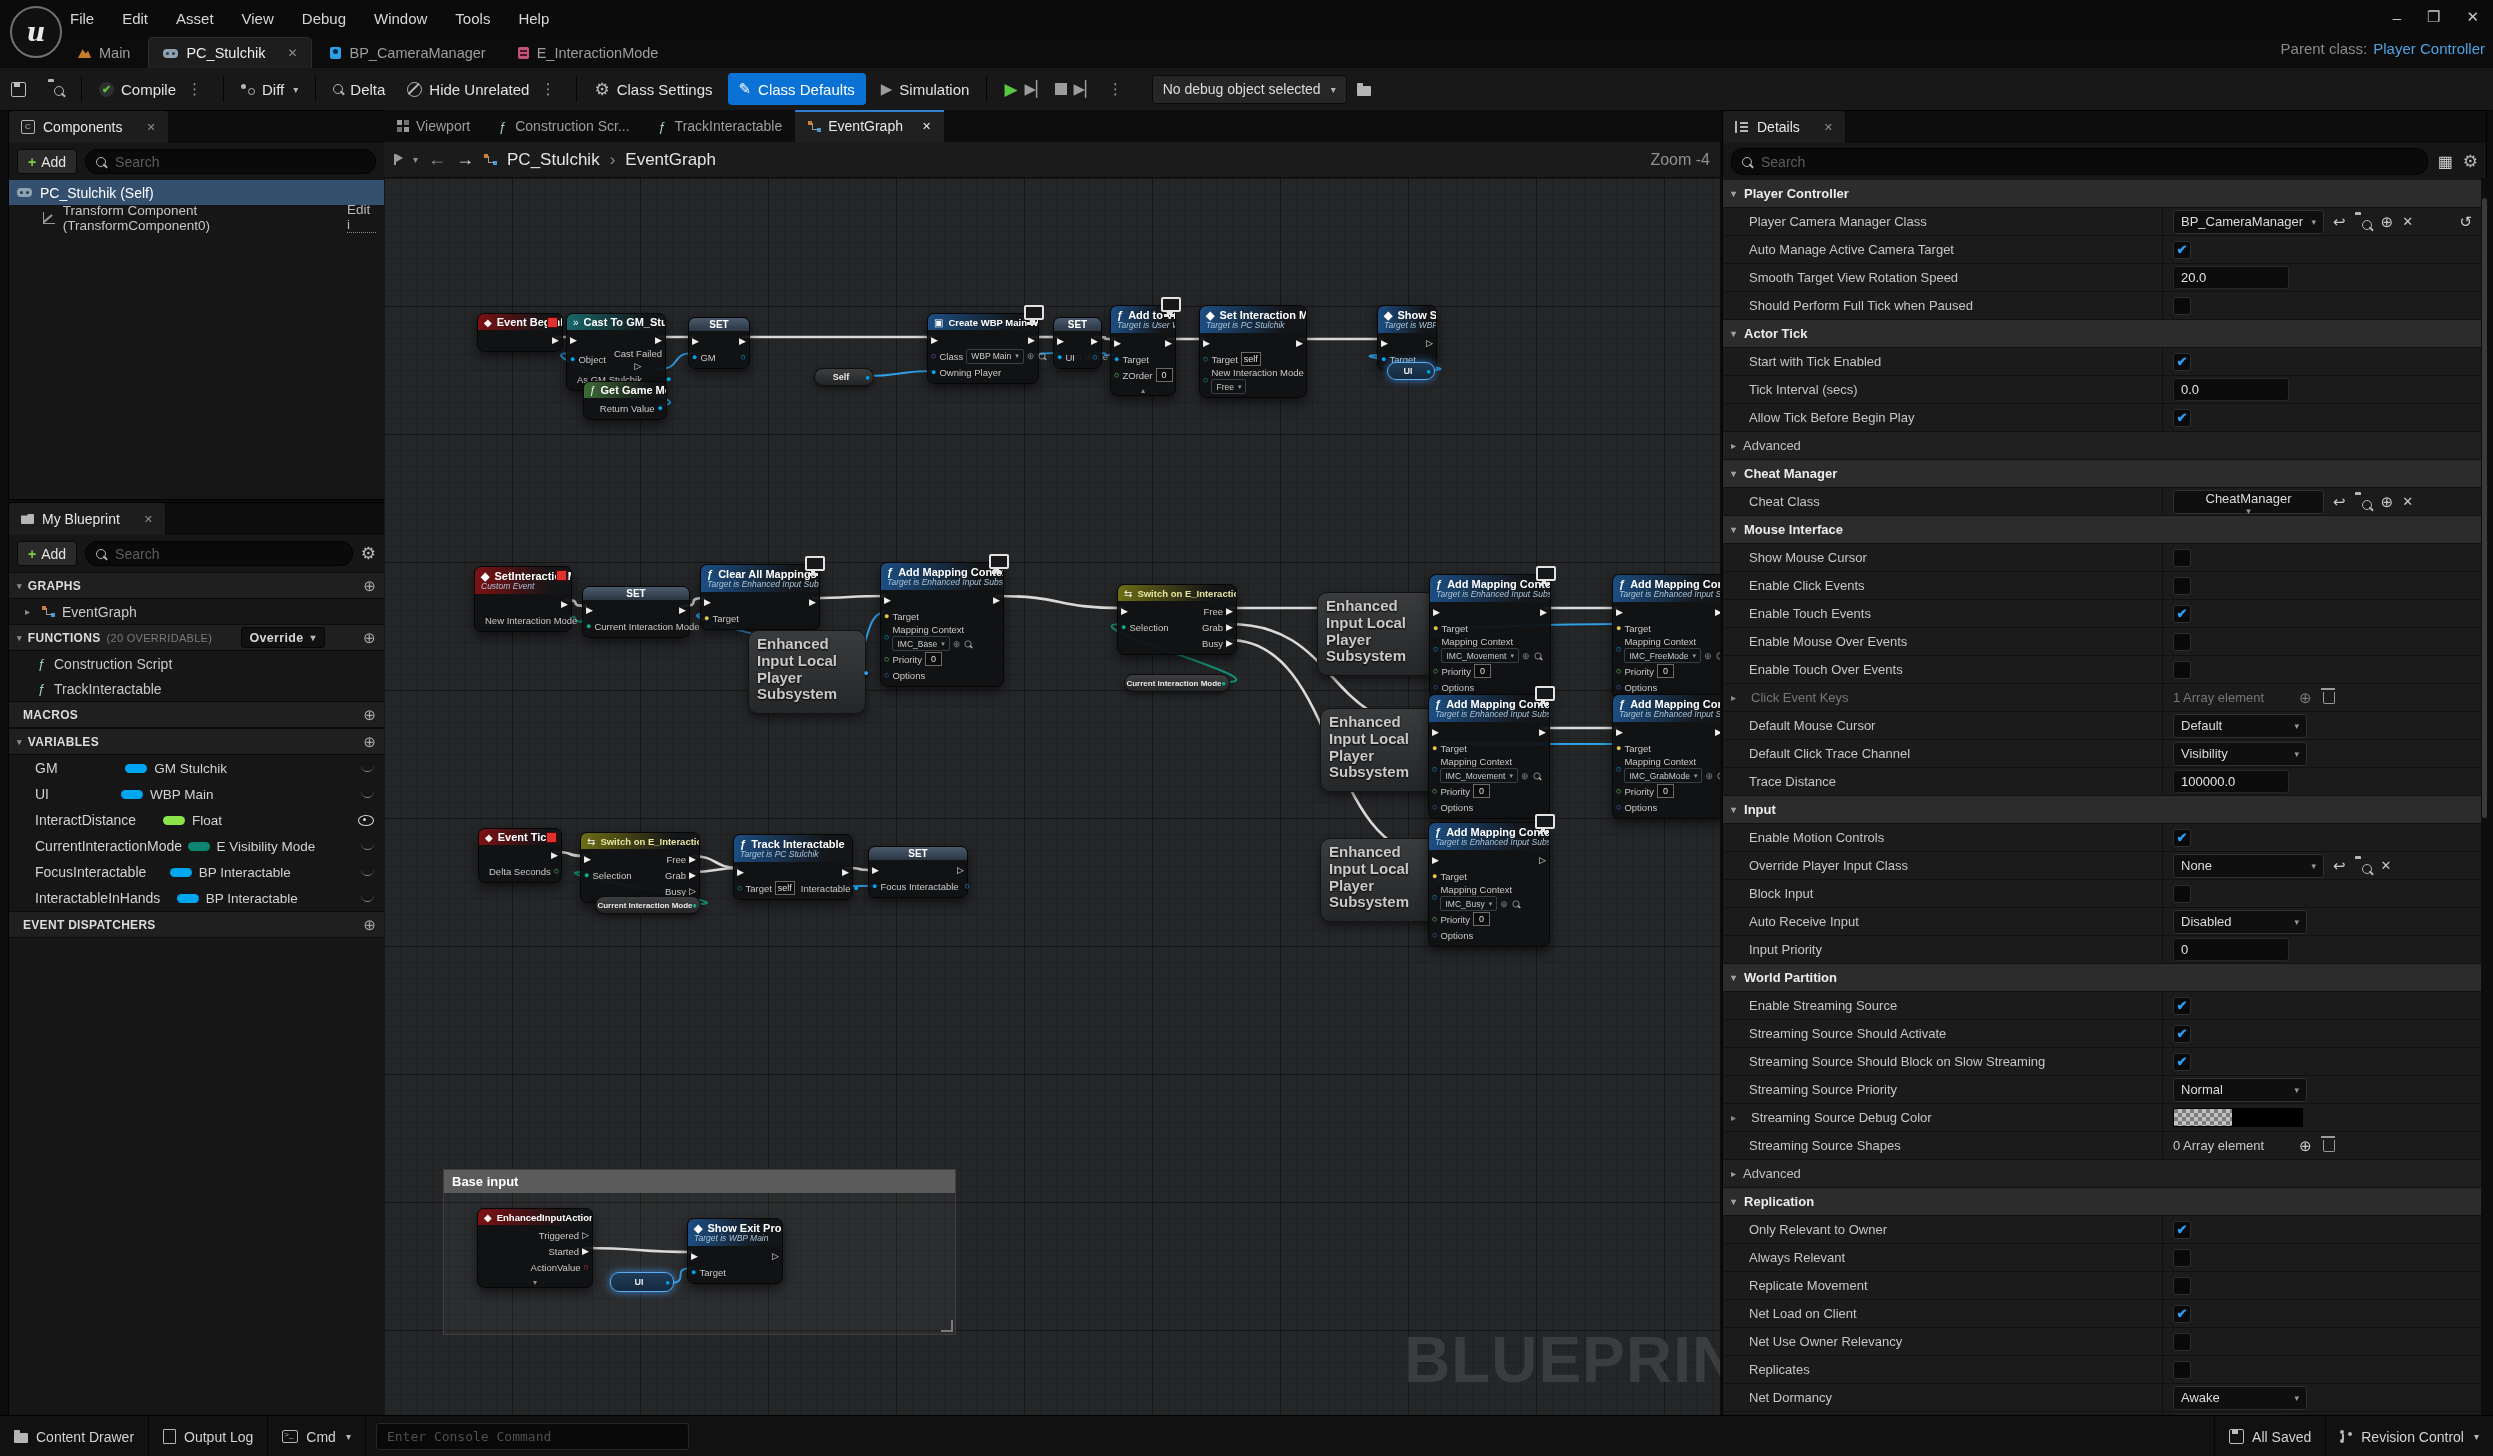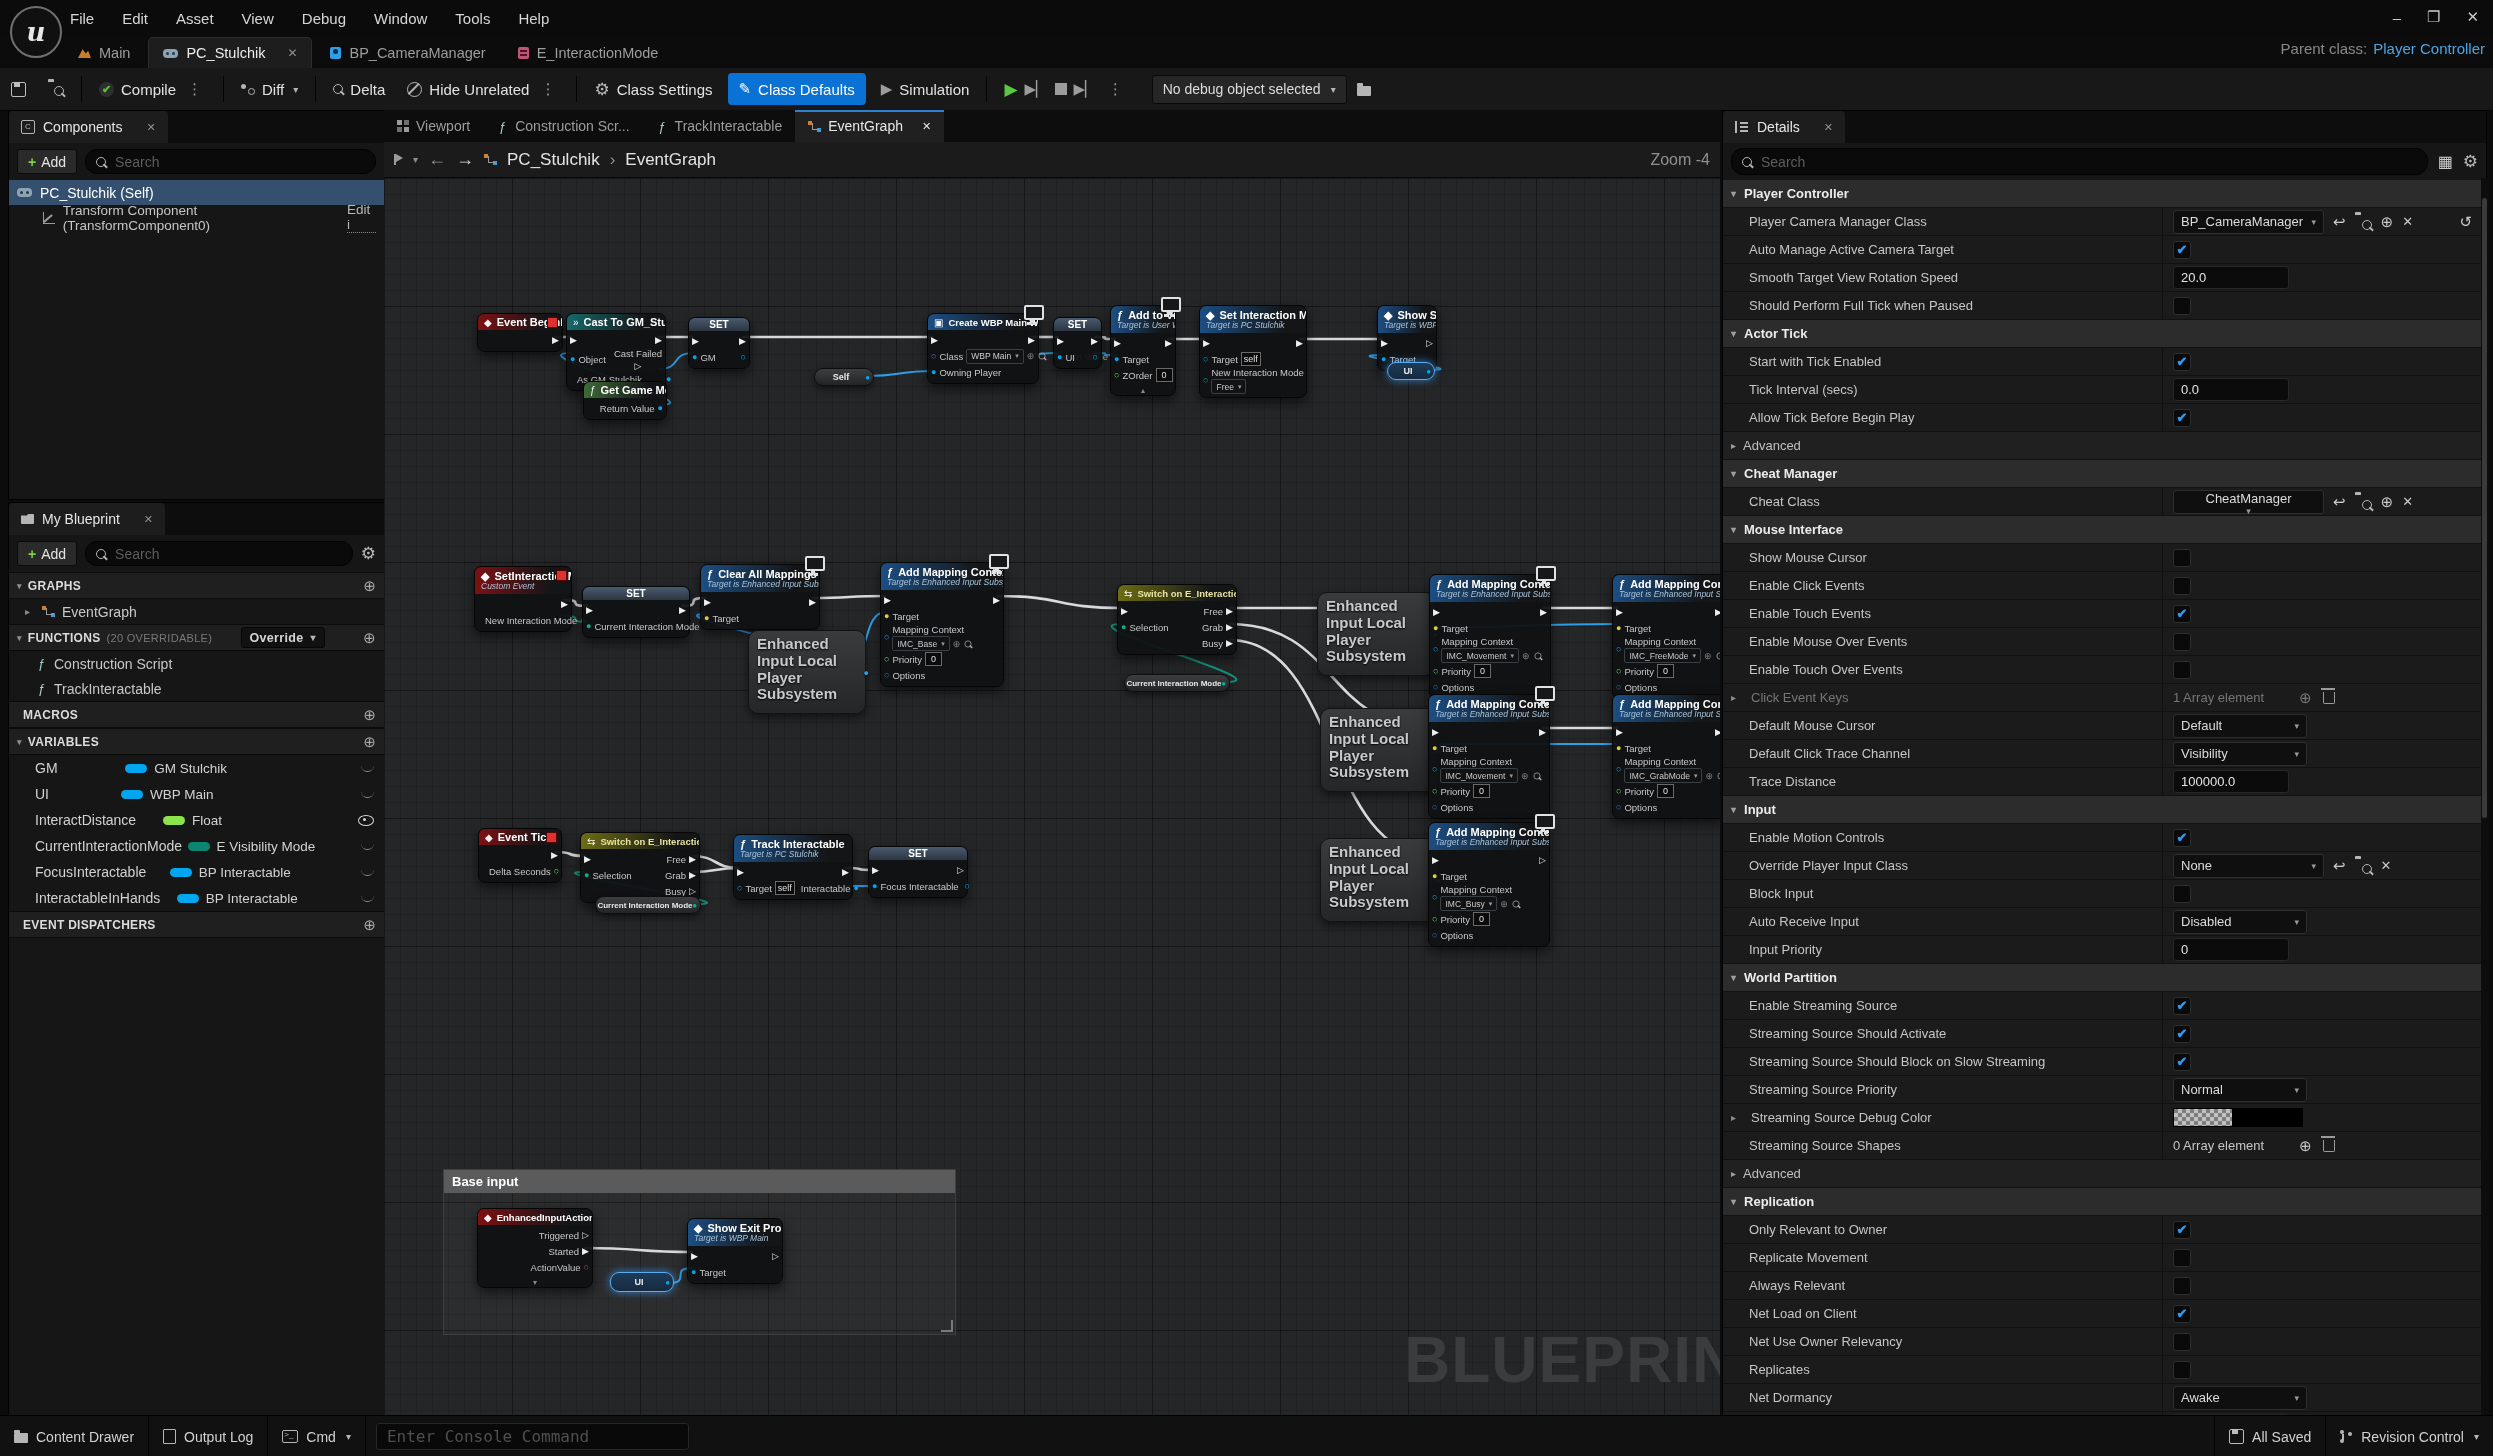--- a/index.html
+++ b/index.html
@@ -156,21 +156,21 @@
   .swatch{width:128px;height:17px;border:1px solid #000;display:flex;}
   .swatch .l{flex:1;background:repeating-conic-gradient(#c2c2c2 0 25%,#7d7d7d 0 50%) 0 0/8px 8px;}
   .swatch .r{flex:1.2;background:#000;}
   .dscrollbar{position:absolute;right:2px;top:178px;width:7px;height:1237px;background:#0d0d0d;}
   .dscrollbar .thumb{position:absolute;left:1px;right:1px;top:0;height:620px;background:#3a3a3a;border-radius:3px;}
   
   .statusbar{position:absolute;left:0;top:1415px;width:100%;height:41px;background:#111;border-top:1px solid #000;display:flex;align-items:center;font-size:14px;color:#d2d2d2;}
   .sbtn{display:flex;align-items:center;gap:8px;padding:0 14px;height:41px;border-right:1px solid #050505;}
   .sbtn.right{border-right:none;border-left:1px solid #050505;}
   .consolebox{display:flex;align-items:center;width:295px;height:25px;background:#090909;border:1px solid #262626;border-radius:3px;margin-left:10px;padding:0 8px;}
-  .consolebox input{flex:1;background:transparent;border:none;outline:none;font-family:"DejaVu Sans Mono",monospace;font-size:16px;color:#cfcfcf;}
+  .consolebox input{flex:1;background:transparent;border:none;outline:none;font-family:"DejaVu Sans Mono",monospace;font-size:13px;color:#cfcfcf;}
   .consolebox input::placeholder{color:#4f4f4f;}
   .i-term{width:14px;height:11px;border:1.5px solid #b5b5b5;border-radius:2px;position:relative;font-size:8px;color:#b5b5b5;}
   .i-term::before{content:'>_';position:absolute;left:1px;top:-1px;}
   .i-branch{width:13px;height:13px;position:relative;}
   .i-branch::before{content:'';position:absolute;left:0;top:0;width:4px;height:4px;border-radius:50%;background:#b5b5b5;box-shadow:8px 2px 0 #b5b5b5,0 9px 0 #b5b5b5;}
   .i-branch::after{content:'';position:absolute;left:2px;top:4px;width:1.5px;height:6px;background:#b5b5b5;}
 </style>
 </head>
 <body>
 
@@ -1704,29 +1704,29 @@
         <div class="drow">
           <div class="nm">
             <span>Only Relevant to Owner</span>
           </div>
           <div class="val">
             <div class="cb">✔</div>
           </div>
         </div>
         <div class="drow">
           <div class="nm">
+            <span>Always Relevant</span>
+          </div>
+          <div class="val">
+            <div class="cb"></div>
+          </div>
+        </div>
+        <div class="drow">
+          <div class="nm">
             <span>Replicate Movement</span>
-          </div>
-          <div class="val">
-            <div class="cb"></div>
-          </div>
-        </div>
-        <div class="drow">
-          <div class="nm">
-            <span>Always Relevant</span>
           </div>
           <div class="val">
             <div class="cb"></div>
           </div>
         </div>
         <div class="drow">
           <div class="nm">
             <span>Net Load on Client</span>
           </div>
           <div class="val">

